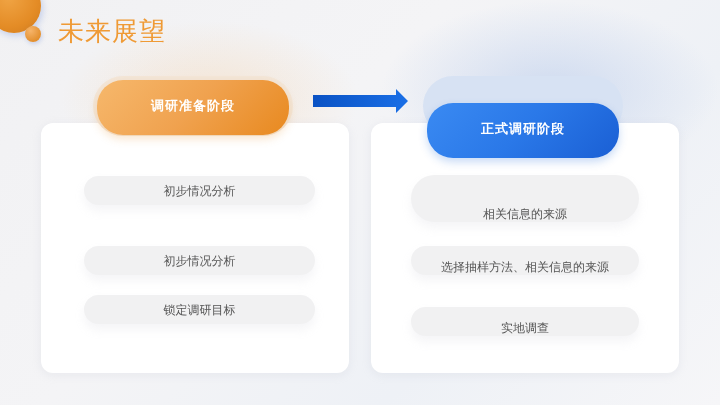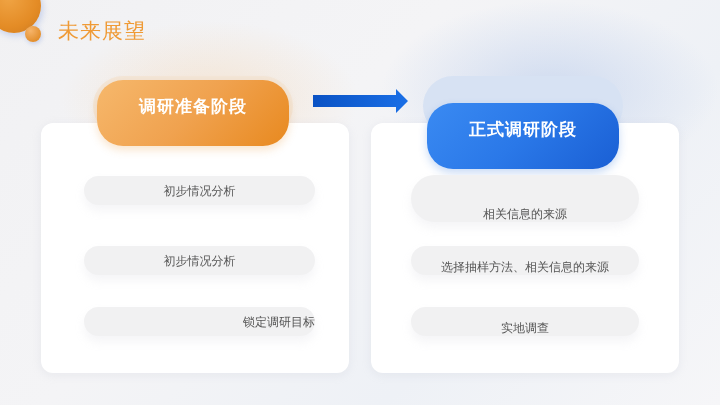--- a/index.html
+++ b/index.html
@@ -20,38 +20,38 @@
       position: absolute; left: -13px; top: -21px; width: 54px; height: 54px; border-radius: 50%;
       background: radial-gradient(circle at 40% 35%, #f0a444 0%, #e48c26 60%, #cf7a1c 100%);
       box-shadow: 2px 3px 6px rgba(120,150,220,0.35);
     }
     .deco-small {
       position: absolute; left: 25px; top: 26px; width: 16px; height: 16px; border-radius: 50%;
       background: radial-gradient(circle at 35% 30%, #f6b46a 0%, #e3902f 70%, #d07d20 100%);
       box-shadow: 1px 2px 4px rgba(120,150,220,0.35);
     }
     .title {
-      position: absolute; left: 58px; top: 17px; font-size: 21px; color: #ef9a35;
+      position: absolute; left: 58px; top: 17px; font-size: 26px; color: #ef9a35;
       letter-spacing: 1px; line-height: 28px;
     }
     .card {
       position: absolute; top: 123px; width: 308px; height: 250px;
       background: #ffffff; border-radius: 12px;
       box-shadow: 0 2px 10px rgba(180,185,200,0.18);
     }
     .card.left { left: 41px; }
     .card.right { left: 371px; }
     .stage-base {
       position: absolute; top: 76px; width: 200px; height: 60px; border-radius: 30px;
     }
     .stage-base.orange { left: 93px; background: #f3e6d8; }
     .stage-base.blue { left: 423px; background: #d7e2f3; }
     .stage {
-      position: absolute; top: 80px; width: 192px; height: 66px; border-radius: 26px;
-      color: #ffffff; font-size: 17px; font-weight: bold; text-align: center; line-height: 52px;
+      position: absolute; top: 80px; width: 192px; height: 55px; border-radius: 26px;
+      color: #ffffff; font-size: 13px; font-weight: bold; text-align: center; line-height: 52px;
       letter-spacing: 1px;
     }
     .stage.orange {
       left: 97px;
       background: linear-gradient(135deg, #f6b86c 0%, #f0a24f 50%, #e8891f 100%);
       box-shadow: 0 4px 8px rgba(230,150,60,0.25);
     }
     .stage.blue {
       left: 427px;
       background: linear-gradient(135deg, #3a8af2 0%, #2a78e8 50%, #1a5fd4 100%);
@@ -85,21 +85,21 @@
 <div class="card left"></div>
 <div class="stage-base orange"></div>
 <div class="stage orange">调研准备阶段</div>
 
 <div class="pill l" style="top:176px;">
   <span>初步情况分析</span>
 </div>
 <div class="pill l" style="top:246px;">
   <span>初步情况分析</span>
 </div>
-<div class="pill l" style="top:307px;align-items:flex-end;">
+<div class="pill l" style="top:295px;">
   <span>锁定调研目标</span>
 </div>
 
 <svg class="arrow" viewBox="0 0 96 24">
   <defs>
     <linearGradient id="ag" x1="0" y1="0" x2="1" y2="0">
       <stop offset="0" stop-color="#0a52c4"></stop>
       <stop offset="1" stop-color="#1a6fe6"></stop>
     </linearGradient>
   </defs>

